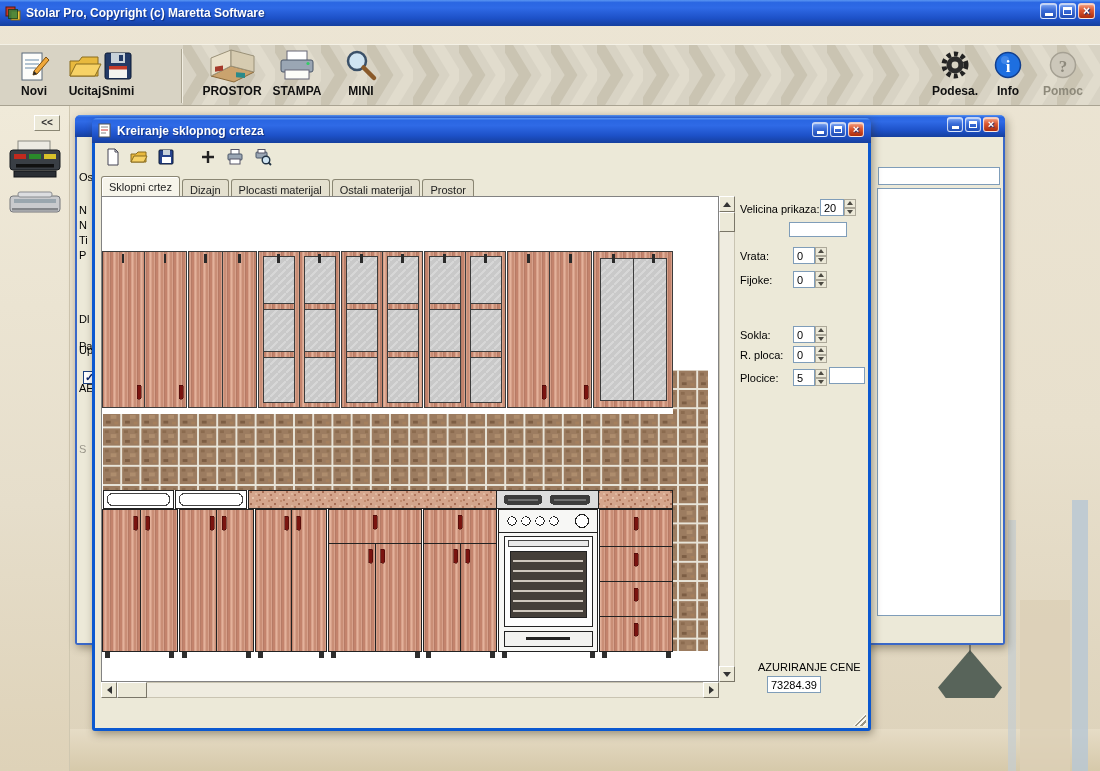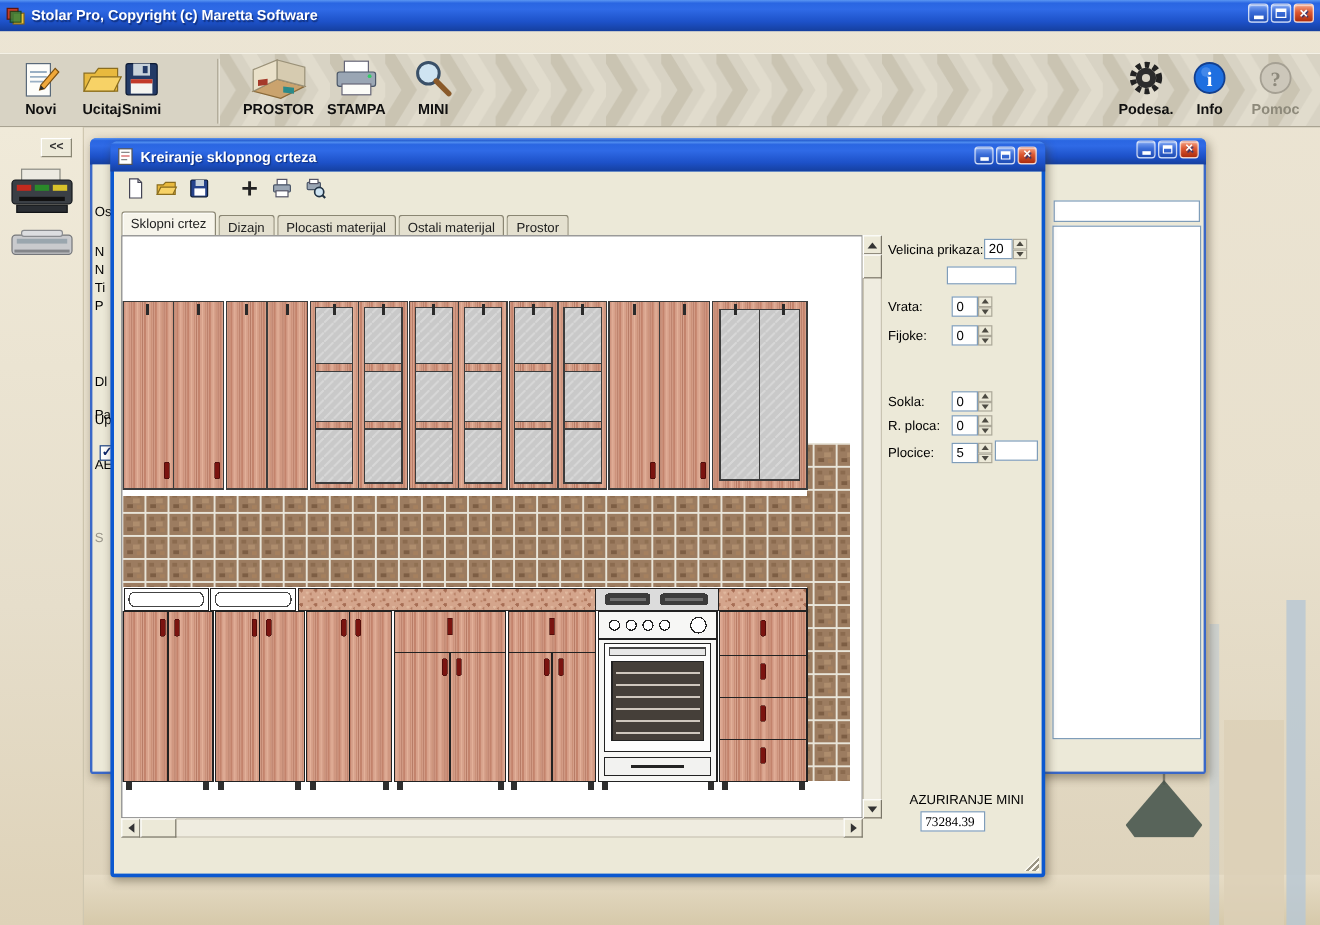--- a/index.html
+++ b/index.html
@@ -596,20 +596,20 @@
       <div class="spin" style="left:720px;top:226px;">
         <div class="spin-b">
             <i class="tri tri-up"></i>
           </div>
         <div class="spin-b">
             <i class="tri tri-down"></i>
           </div>
       </div>
       <input class="numbox" style="left: 734px; top: 224px; width: 36px;">
 
-      <span class="fld" style="left:663px;top:518px;">AZURIRANJE MINI</span>
-      <input class="numbox" style="left: 672px; top: 533px; width: 54px; font-family: Liberation Serif, serif;" value="73284.39">
+      <span class="fld" style="left:663px;top:518px;">AZURIRANJE CENE</span>
+      <input class="numbox" style="left: 672px; top: 533px; width: 54px;" value="73284.39">
 
       <div class="grip" style="left:758px;top:570px;"></div>
     </div>
   </div>
 
 </div>
 
 </body></html>

